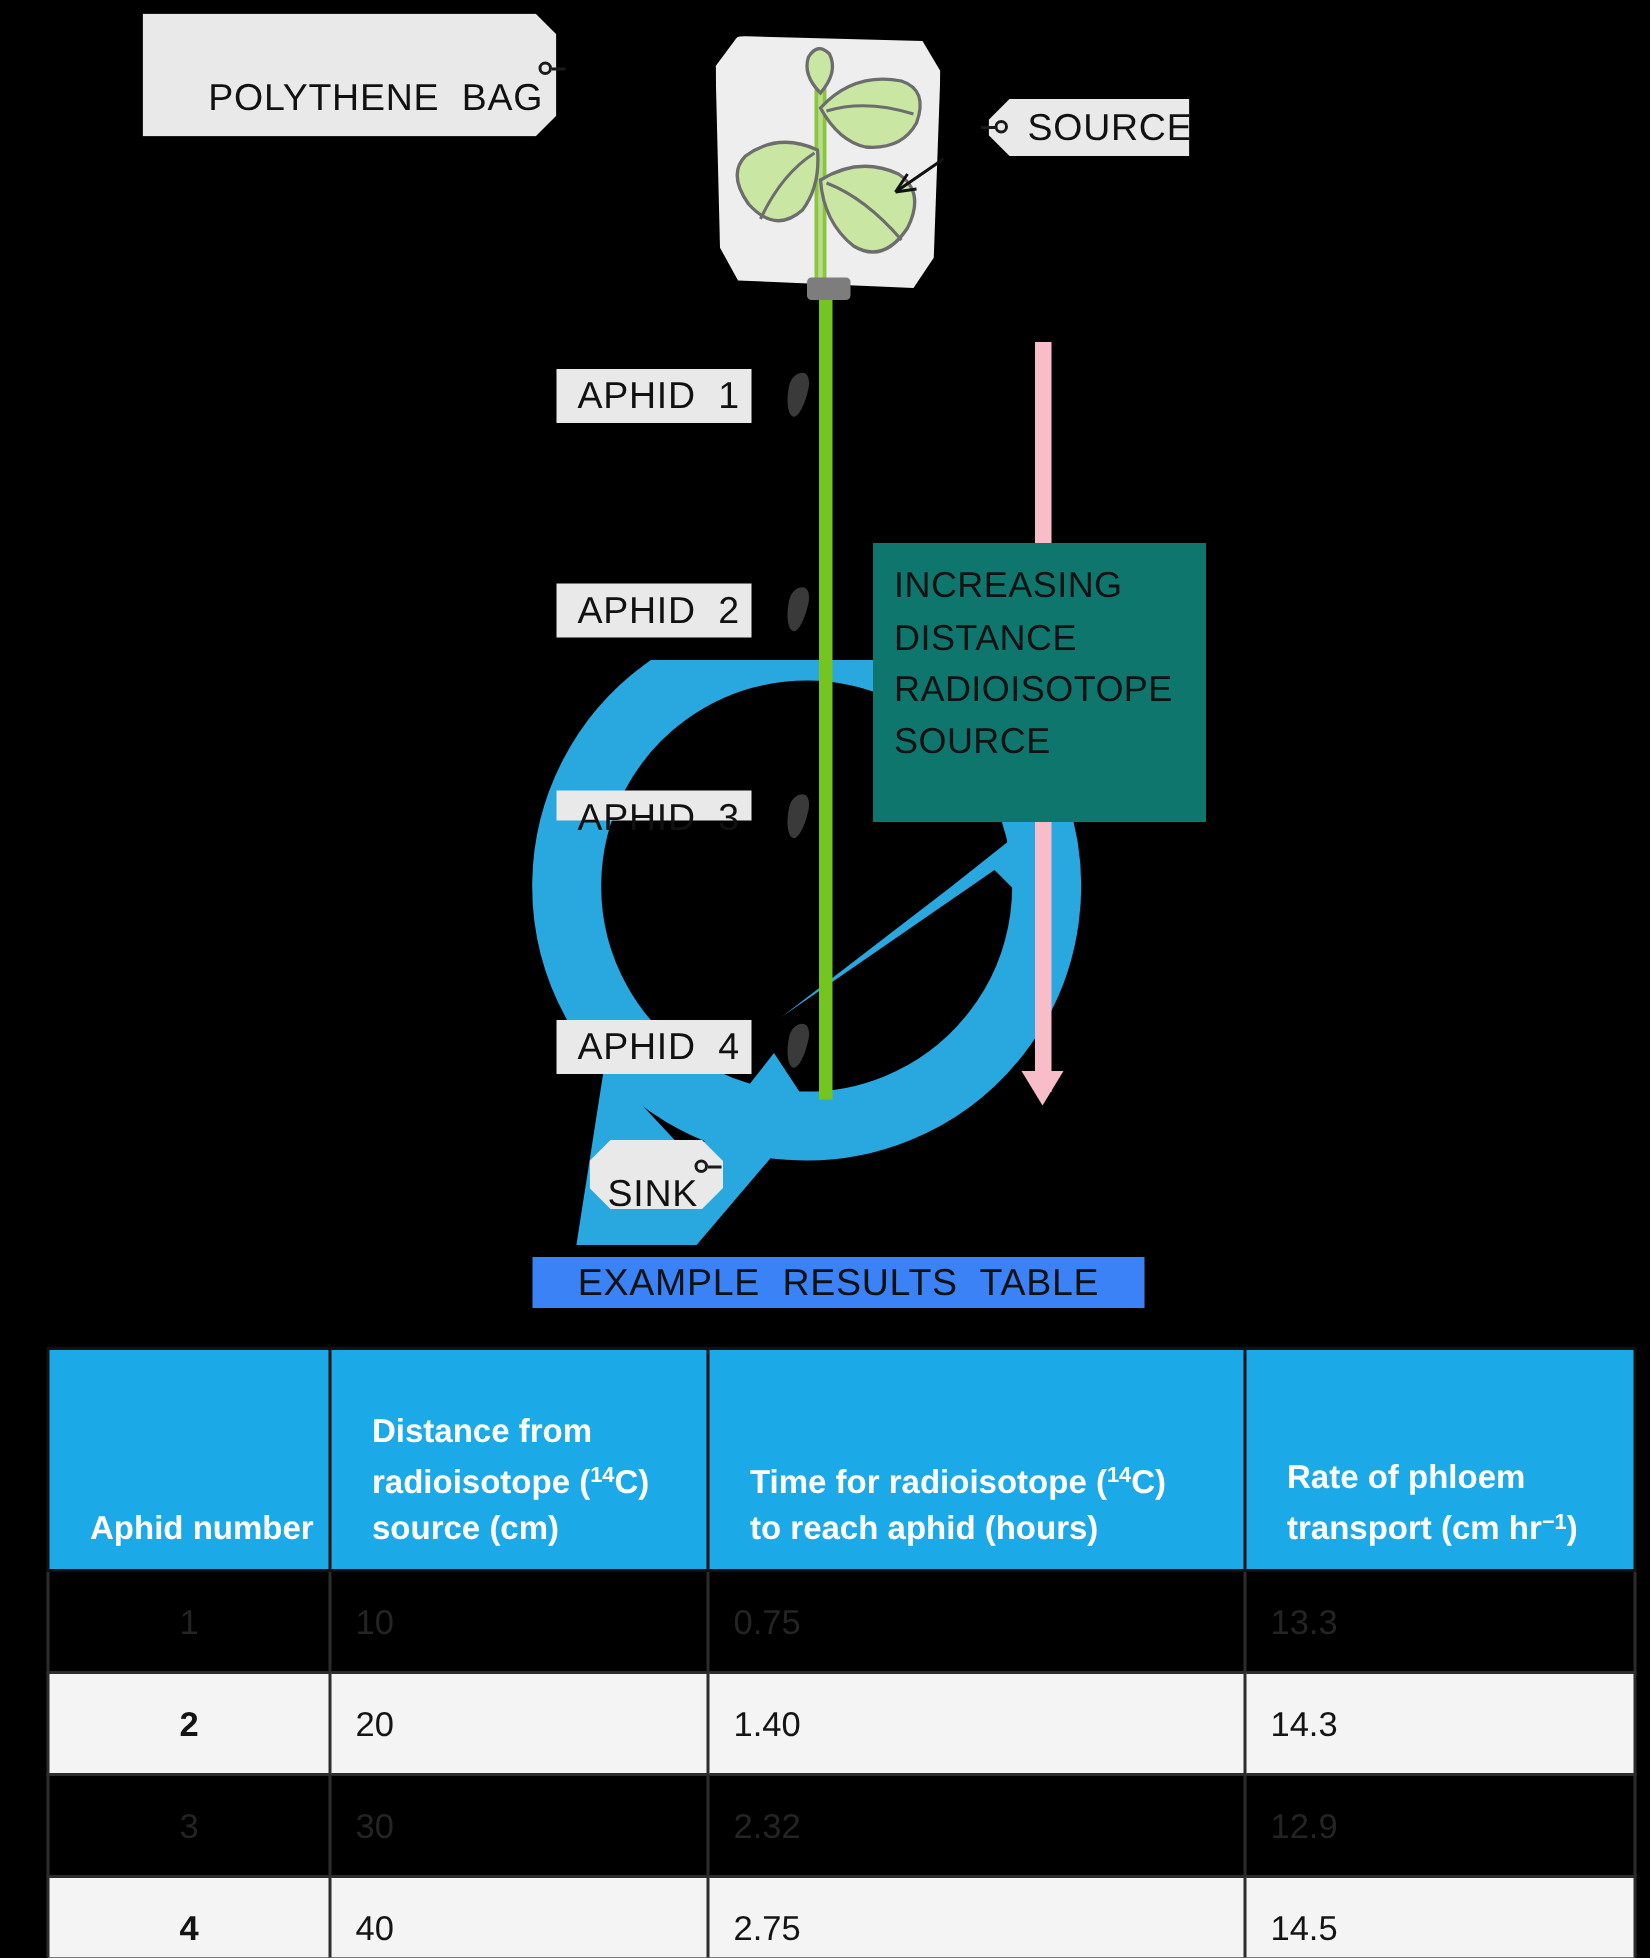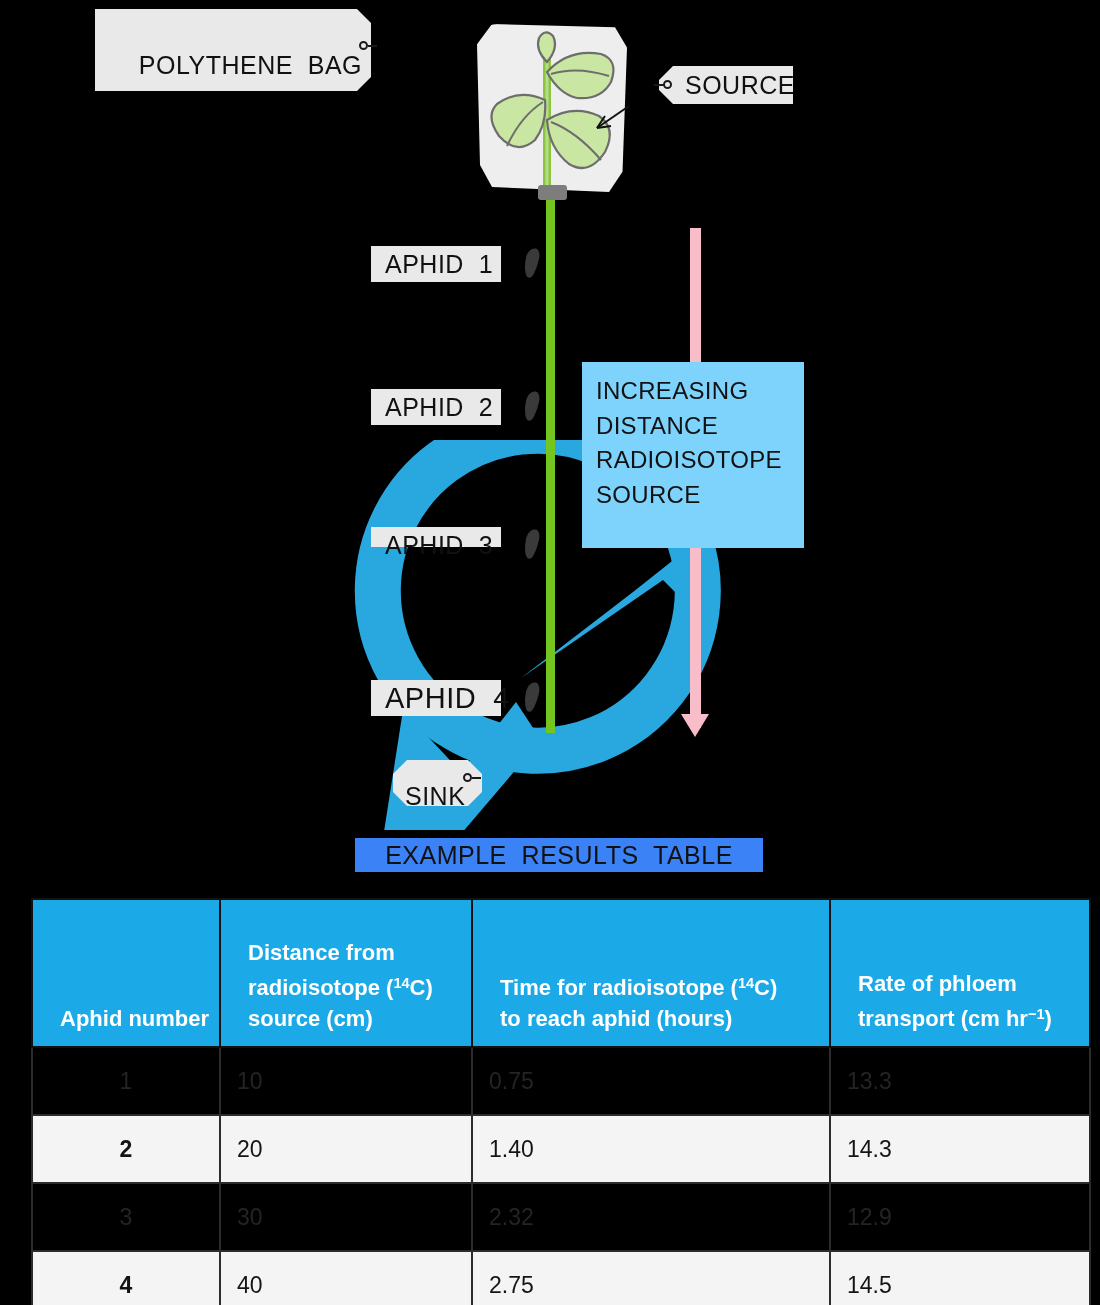--- a/index.html
+++ b/index.html
@@ -111,21 +111,21 @@
     width: 0; height: 0;
     border-left: 14px solid transparent;
     border-right: 14px solid transparent;
     border-top: 23px solid #f8bdc9;
     z-index: 12;
   }
   #pink-box {
     position: absolute;
     left: 571px; top: 362px;
     width: 222px; height: 186px;
-    background: #7dd3fc;
+    background: #0f766e;
     color: #121212;
     font-size: 24px;
     line-height: 34.5px;
     letter-spacing: 0.3px;
     padding: 12px 0 0 14px;
     z-index: 14;
   }
   #pink-box .ln { display: block; white-space: nowrap; }
 
   
@@ -246,21 +246,21 @@
              A 160 160 0 1 0 355 110" fill="none" stroke="#29a8e0" stroke-width="46" stroke-linecap="butt" transform="rotate(-4 200 200)"></path>
 
     <polygon points="292,152 345,110 350,168 322,140 180,238" fill="#29a8e0"></polygon>
 
     <polygon points="42,398 62,270 120,332 175,262 200,300 120,394" fill="#29a8e0"></polygon>
   </svg>
 
   <div class="tag" id="label-aphid-1" style="left:360px; top:246px; width:130px; height:36px; line-height:26px; font-size:25px;">APHID  1</div>
   <div class="tag" id="label-aphid-2" style="left:360px; top:389px; width:130px; height:36px; line-height:26px; font-size:25px;">APHID  2</div>
   <div class="tag" id="label-aphid-3" style="left:360px; top:527px; width:130px; height:20px; line-height:26px; font-size:25px;">APHID  3</div>
-  <div class="tag" id="label-aphid-4" style="left:360px; top:680px; width:130px; height:36px; line-height:26px; font-size:29px;">APHID  4</div>
+  <div class="tag" id="label-aphid-4" style="left:360px; top:680px; width:130px; height:36px; line-height:26px; font-size:25px;">APHID  4</div>
 
   <div class="tag clip-both" id="label-sink" style="left:382px; top:760px; width:89px; height:36px; line-height:26px; font-size:25px; padding:23px 12px;">SINK</div>
   <div class="connector" style="left:452px; top:773px;"></div>
   <div class="connector-line" style="left:461px; top:777px; width:9px;"></div>
 
   <div id="pink-arrow-shaft"></div>
   <div id="pink-arrow-head"></div>
   <div id="pink-box">
     <span class="ln">INCREASING</span>
     <span class="ln">DISTANCE</span>

